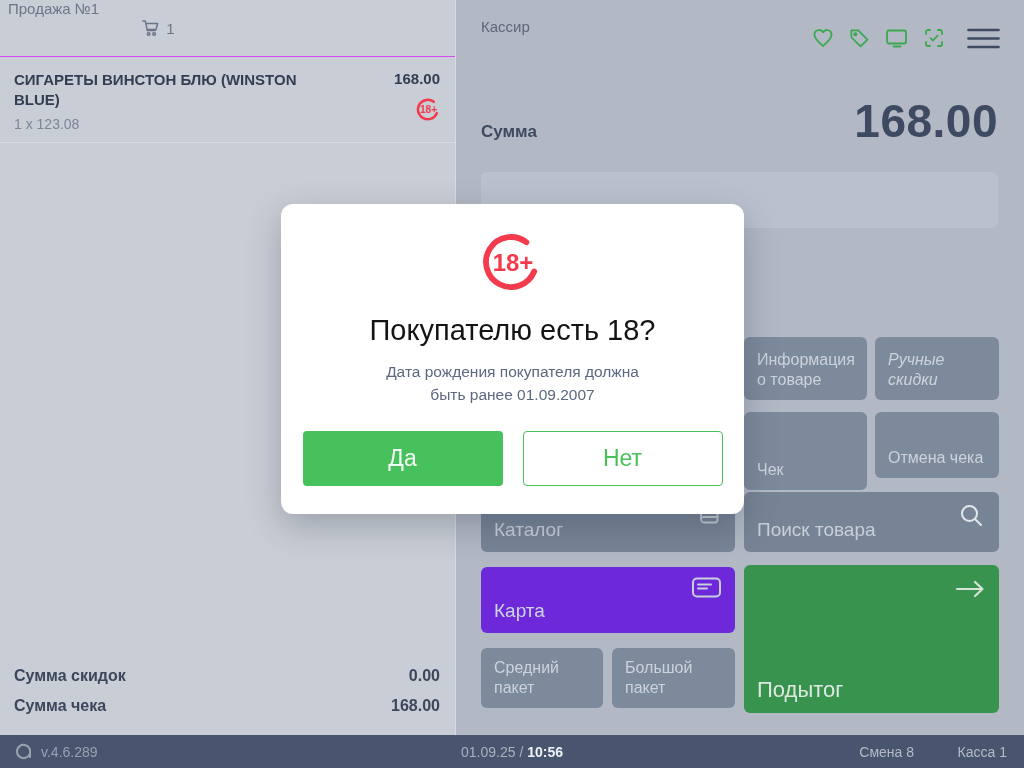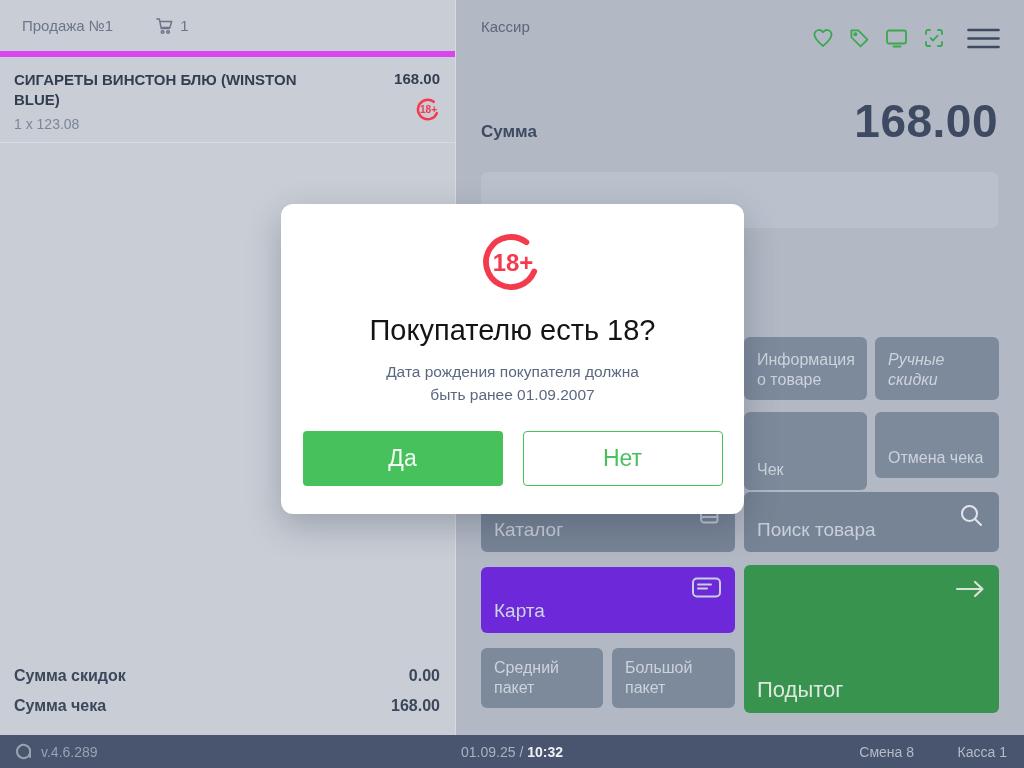--- a/index.html
+++ b/index.html
@@ -2,21 +2,21 @@
 <html><head>
 <meta charset="utf-8">
 <style>
   * { margin:0; padding:0; box-sizing:border-box; }
   html,body { width:1024px; height:768px; }
   body { font-family:"Liberation Sans", sans-serif; }
   .screen { position:relative; width:1024px; height:768px; overflow:hidden; background:#b2b8c4; }
 
   
   .left-panel { position:absolute; left:0; top:0; width:456px; height:735px; background:#c9cdd5; border-right:1px solid #d8dbe1; display:flex; flex-direction:column; }
-  .lp-header { height:57px; display:flex; align-items:center; padding:0 22px; border-bottom:6px solid #d946ef; flex:0 0 auto; }
+  .lp-header { height:57px; display:flex; padding:0 8px; border-bottom:1px solid #d946ef; flex:0 0 auto; }
   .lp-title { font-size:15px; color:#6b7689; }
   .lp-cart { display:flex; align-items:center; gap:6px; margin-left:42px; color:#6b7689; }
   .lp-cart-count { font-size:15px; color:#6b7689; }
   .item-row { position:relative; padding:13px 14px 10px 14px; border-bottom:1px solid #d7dade; min-height:80px; }
   .item-name { width:300px; font-size:15px; font-weight:bold; color:#323e51; line-height:1.3; }
   .item-price { position:absolute; right:15px; top:13px; font-size:15px; font-weight:bold; color:#323e51; }
   .item-qty { margin-top:7px; font-size:14px; color:#7b8698; }
   .item-badge { position:absolute; right:14px; top:40px; width:25px; height:25px; }
   .lp-spacer { flex:1 1 auto; }
   .lp-summary { padding:0 15px 14px 14px; }
@@ -251,19 +251,19 @@
     <div class="ft-left">
       <span>
         <svg width="17" height="17" viewBox="0 0 17 17" fill="none" stroke="#9aa2b2" stroke-width="2" stroke-linecap="round">
           <path d="M14.9 10.5 A6.6 6.6 0 1 1 14.9 6.5"></path>
           <path d="M15 6.5 V14"></path>
         </svg>
       </span>
       <span class="ft-version">v.4.6.289</span>
     </div>
     <div class="ft-center">
-      <span>01.09.25</span><span> / </span><span class="ft-time">10:32</span>
+      <span>01.09.25</span><span> / </span><span class="ft-time">10:56</span>
     </div>
     <div class="ft-shift">Смена 8</div>
     <div class="ft-register">Касса 1</div>
   </div>
 
 </div>
 
 </body></html>

